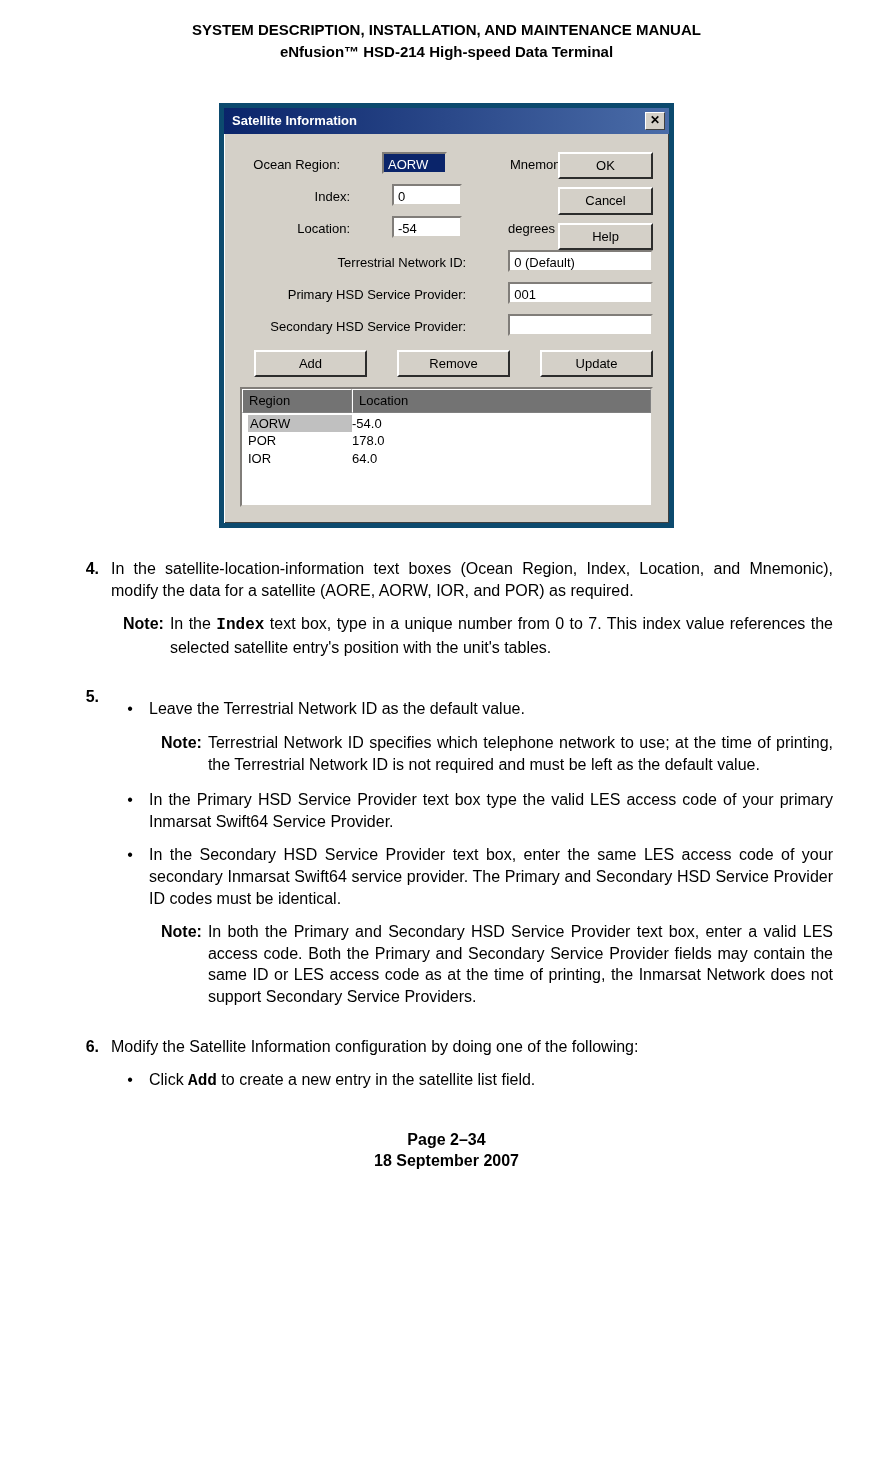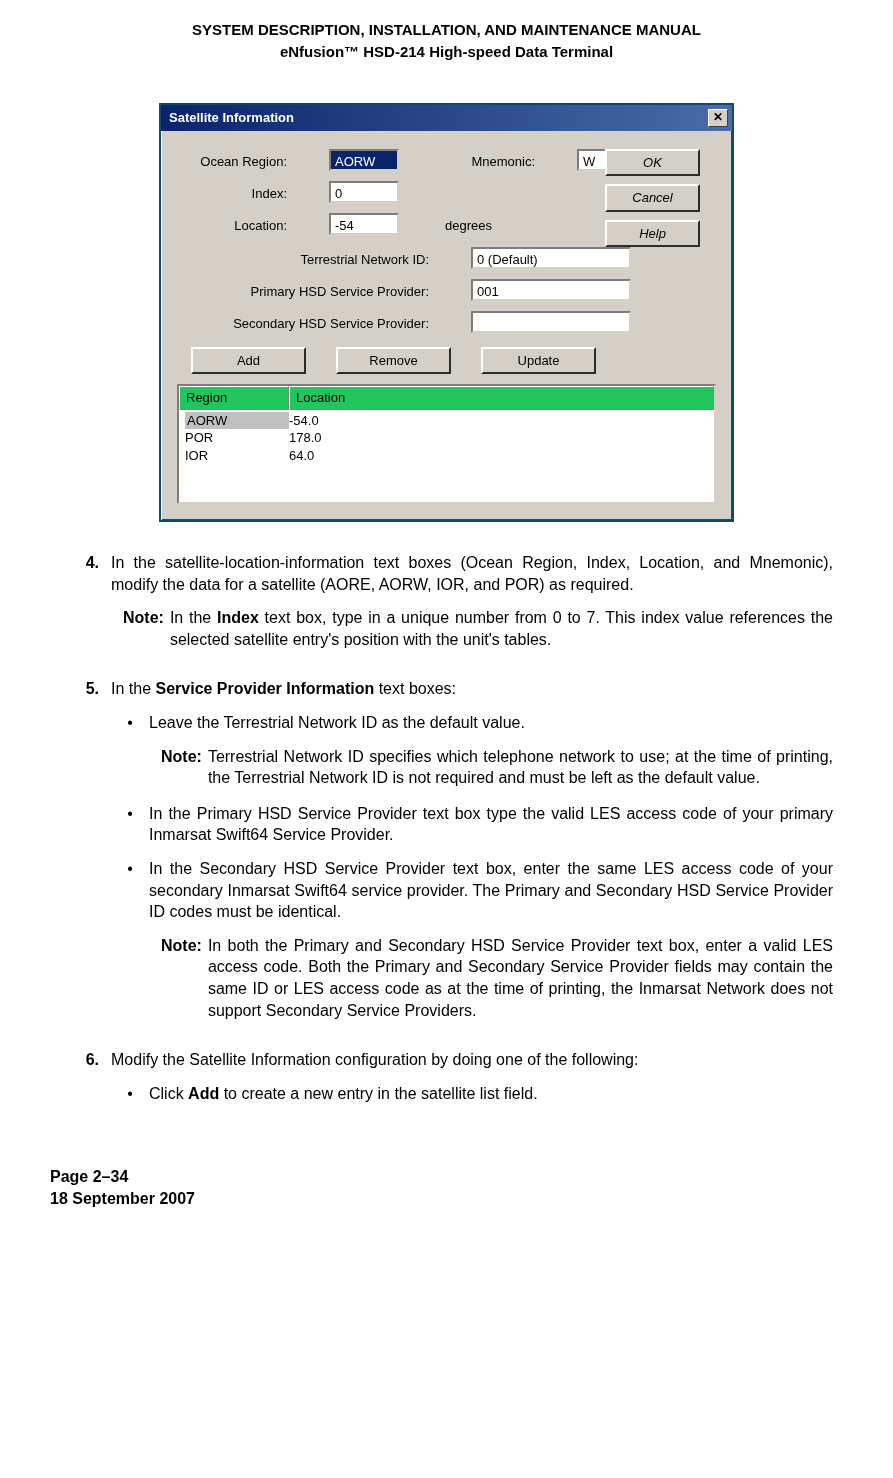--- a/index.html
+++ b/index.html
@@ -19,23 +19,23 @@
       font-size: 15px;
       margin-bottom: 40px;
     }
     .header-line2 { margin-top: 2px; }
     .screenshot-container {
       display: flex;
       justify-content: center;
       margin-bottom: 30px;
     }
     .dialog {
-      width: 575px;
+      width: 455px;
       background: #d4d0c8;
-      border: 2px solid #0c4a6e;
+      border: 5px solid #0c4a6e;
       box-shadow: 1px 1px 0 #fff inset, -1px -1px 0 #404040 inset;
       font-family: "MS Sans Serif", Tahoma, sans-serif;
       font-size: 13px;
     }
     .titlebar {
       background: linear-gradient(to right, #0a246a, #4a6ca8);
       color: white;
       padding: 4px 4px 4px 8px;
       font-weight: bold;
       display: flex;
@@ -90,43 +90,42 @@
       border-right-color: #808080;
       border-bottom-color: #808080;
       padding: 3px 0;
       font-size: 13px;
       width: 95px;
       text-align: center;
       cursor: pointer;
     }
     .right-buttons {
       position: absolute;
-      right: 32px;
+      right: 16px;
       top: 18px;
       display: flex;
       flex-direction: column;
       gap: 8px;
-      font-style: italic;
     }
     .dialog-body-inner { position: relative; }
     .mid-buttons {
       display: flex;
       gap: 30px;
       margin: 14px 0 10px 14px;
     }
     .mid-buttons .win-button { width: 115px; }
     .list-view {
       background: white;
       border: 2px inset #d4d0c8;
       height: 120px;
       margin-top: 4px;
     }
     .list-header {
       display: flex;
-      background: #22c55e;
+      background: #737373;
     }
     .list-header-cell {
       border: 1px solid;
       border-color: #fff #808080 #808080 #fff;
       padding: 2px 6px;
       font-size: 13px;
     }
     .col-region { width: 110px; }
     .col-location { flex: 1; }
     .list-rows { padding: 2px 0; }
@@ -175,25 +174,26 @@
       margin-bottom: 12px;
       text-align: justify;
     }
     .bullet-mark {
       width: 38px;
       flex-shrink: 0;
       text-align: center;
     }
     .bullet-body { flex: 1; }
     .sub-indent { padding-left: 38px; }
-    b { font-weight: bold; }
+    b { font-weight: bold; font-family: Liberation Mono, monospace; }
     .footer {
-      margin-top: 50px;
+      margin-top: 24px;
       font-weight: bold;
       font-size: 16px;
+      text-align: center;
     }
   </style>
 </head>
 <body>
 
 <div class="header">
   <div>SYSTEM DESCRIPTION, INSTALLATION, AND MAINTENANCE MANUAL</div>
   <div class="header-line2">eNfusion™ HSD-214 High-speed Data Terminal</div>
 </div>
 
@@ -282,21 +282,20 @@
       <div class="note">
         <span class="note-label">Note:</span>
         <span class="note-body"><span>In the </span><b>Index</b><span> text box, type in a unique number from 0 to 7. This index value references the selected satellite entry's position with the unit's tables.</span></span>
       </div>
     </div>
   </div>
 
   <div class="step step-num-pad">
     <div class="step-num">5.</div>
     <div class="step-body">
-      <div><span>In the </span><b>Service Provider Information</b><span> text boxes:</span></div>
 
       <div class="bullet-item" style="margin-top:12px">
         <div class="bullet-mark">•</div>
         <div class="bullet-body">Leave the Terrestrial Network ID as the default value.</div>
       </div>
 
       <div class="sub-indent">
         <div class="note">
           <span class="note-label">Note:</span>
           <span class="note-body">Terrestrial Network ID specifies which telephone network to use; at the time of printing, the Terrestrial Network ID is not required and must be left as the default value.</span>

